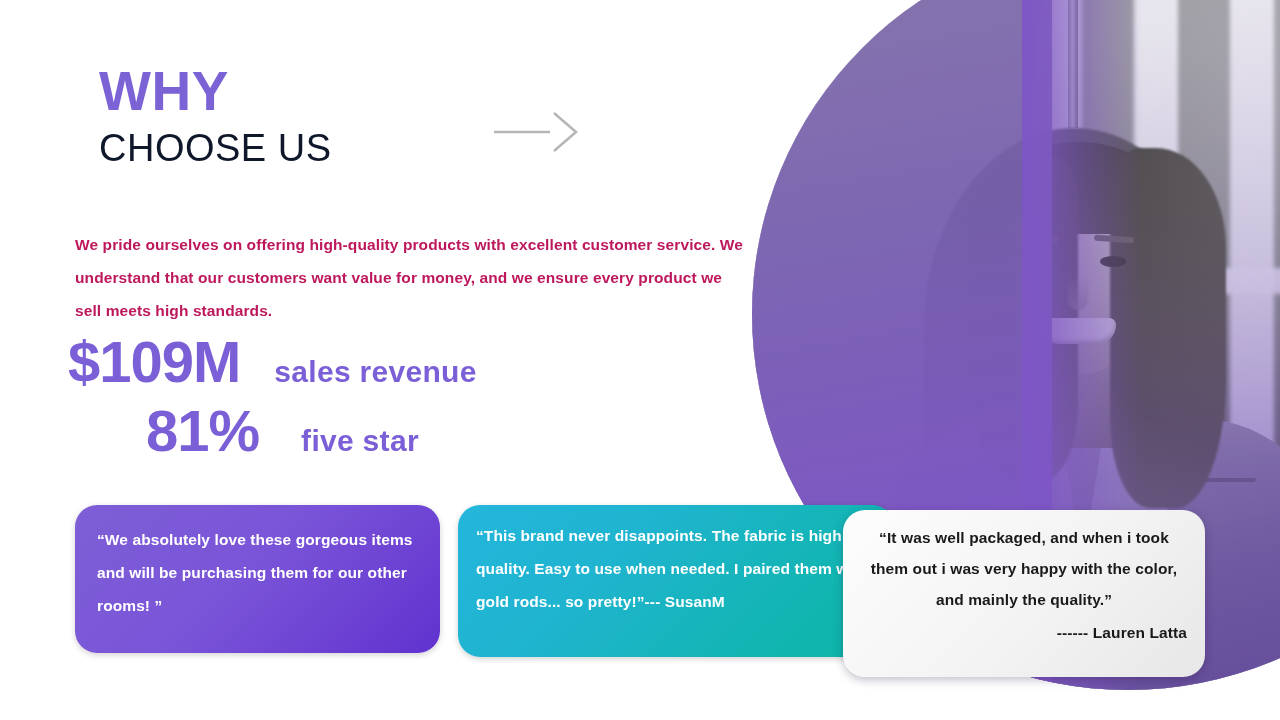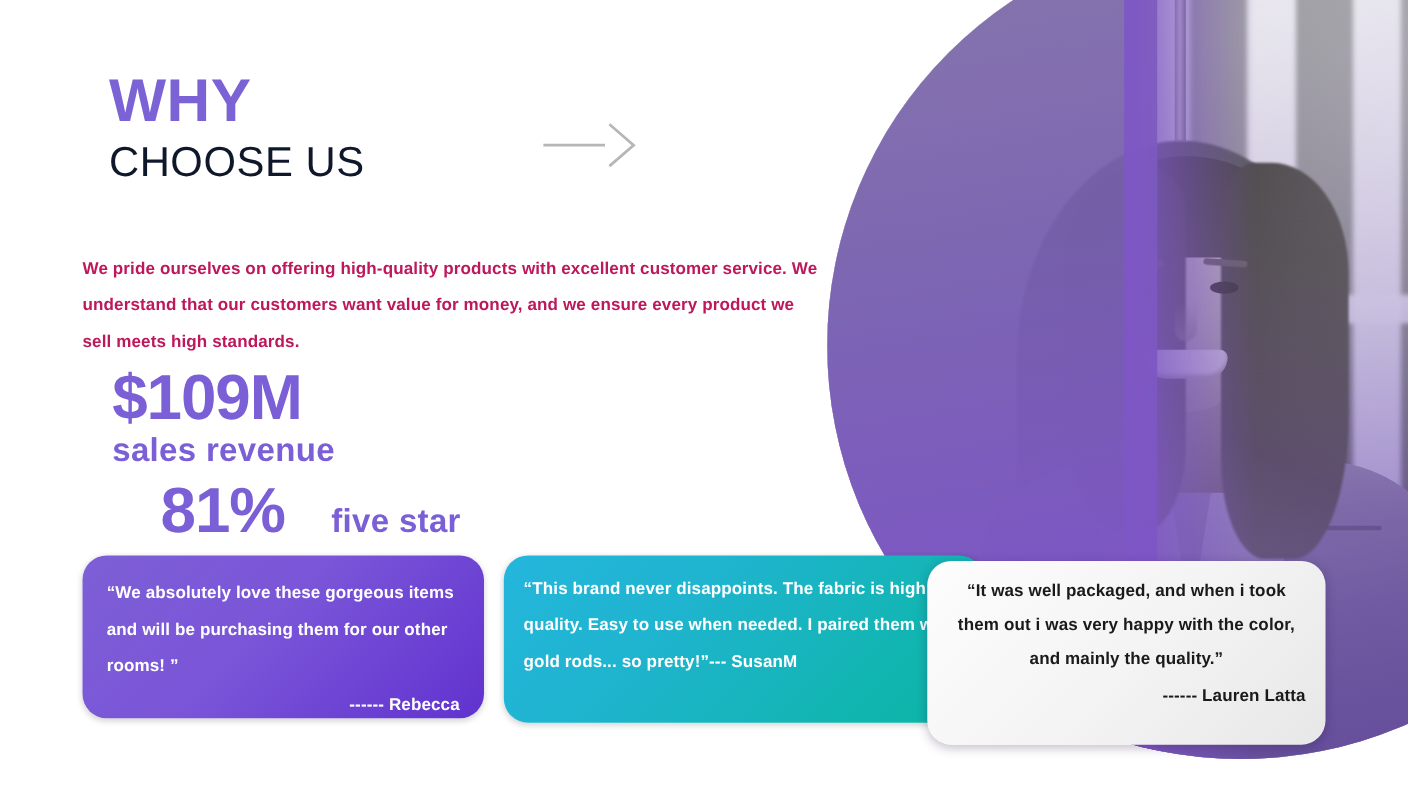--- a/index.html
+++ b/index.html
@@ -291,21 +291,21 @@
   .stats {
     position: absolute;
     left: 68px;
     top: 332px;
     width: 600px;
   }
   .stat-row {
     display: flex;
     align-items: baseline;
   }
-  .stat-row.r1 { margin-left: 0px; flex-direction: column; }
+  .stat-row.r1 { margin-left: 0px; }
   .stat-row.r2 { margin-left: 78px; margin-top: 8px; }
   .stat-value {
     font-size: 58px;
     font-weight: bold;
     color: #7a5fd6;
     letter-spacing: -1px;
     line-height: 1.05;
   }
   .stat-label {
     font-size: 30px;
@@ -433,21 +433,20 @@
       <span class="stat-label">sales revenue</span>
     </div>
     <div class="stat-row r2">
       <span class="stat-value">81%</span>
       <span class="stat-label">five star</span>
     </div>
   </div>
 
   <div class="card card-1">
     <span>“We absolutely love these gorgeous items and will be purchasing them for our other rooms! ”</span>
-    <span class="attrib">------ Rebecca</span>
   </div>
 
   <div class="card card-2">
     <span>“This brand never disappoints. The fabric is high quality. Easy to use when needed. I paired them with  gold rods... so pretty!”</span><span class="inline-attrib">---  SusanM</span>
   </div>
 
   <div class="card card-3">
     <span>“It was well packaged, and when i took them out i was very happy with the color, and mainly the quality.”</span>
     <span class="attrib">------ Lauren Latta</span>
   </div>

